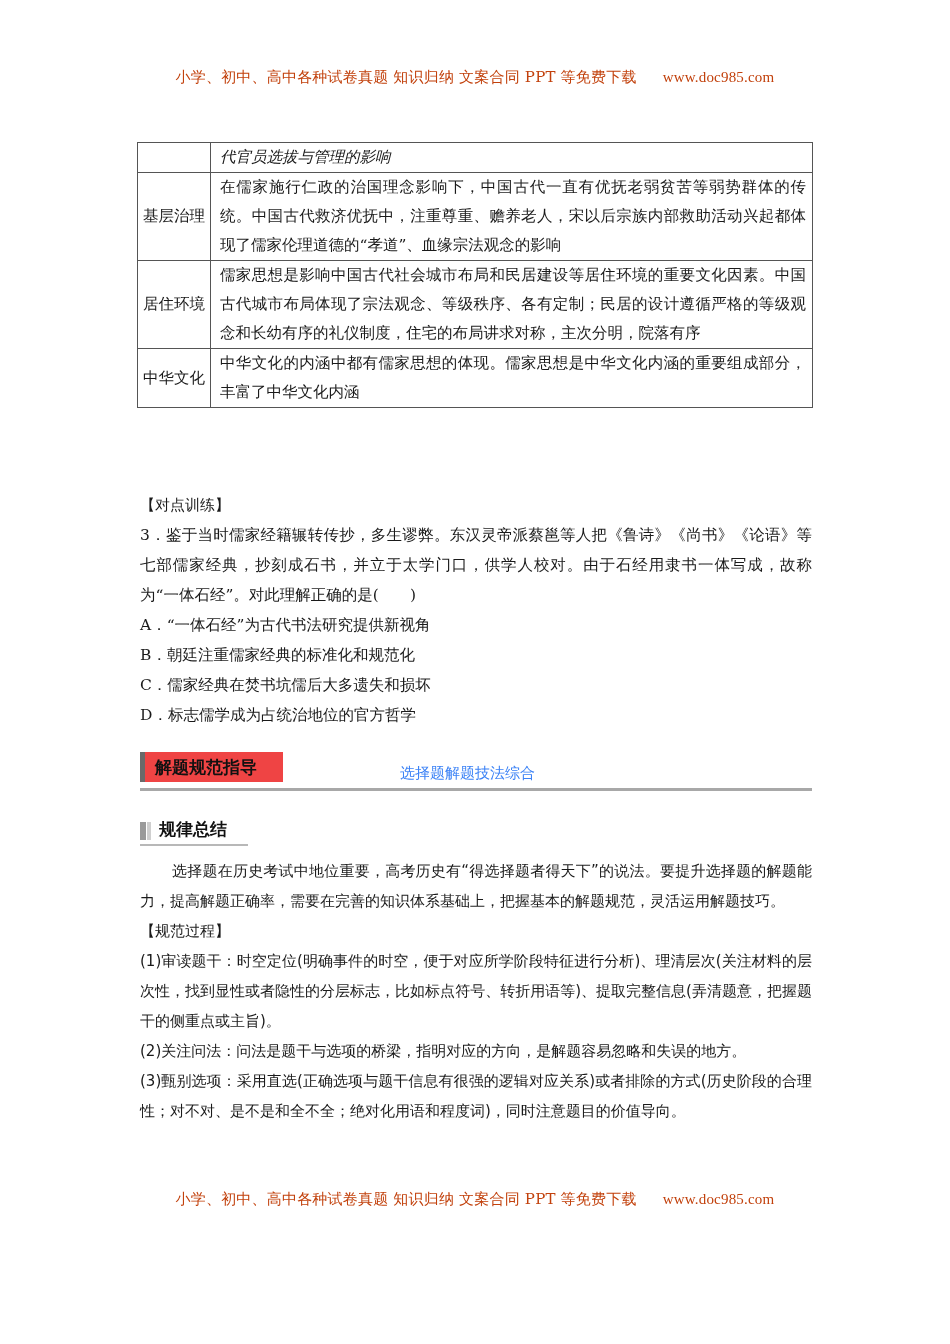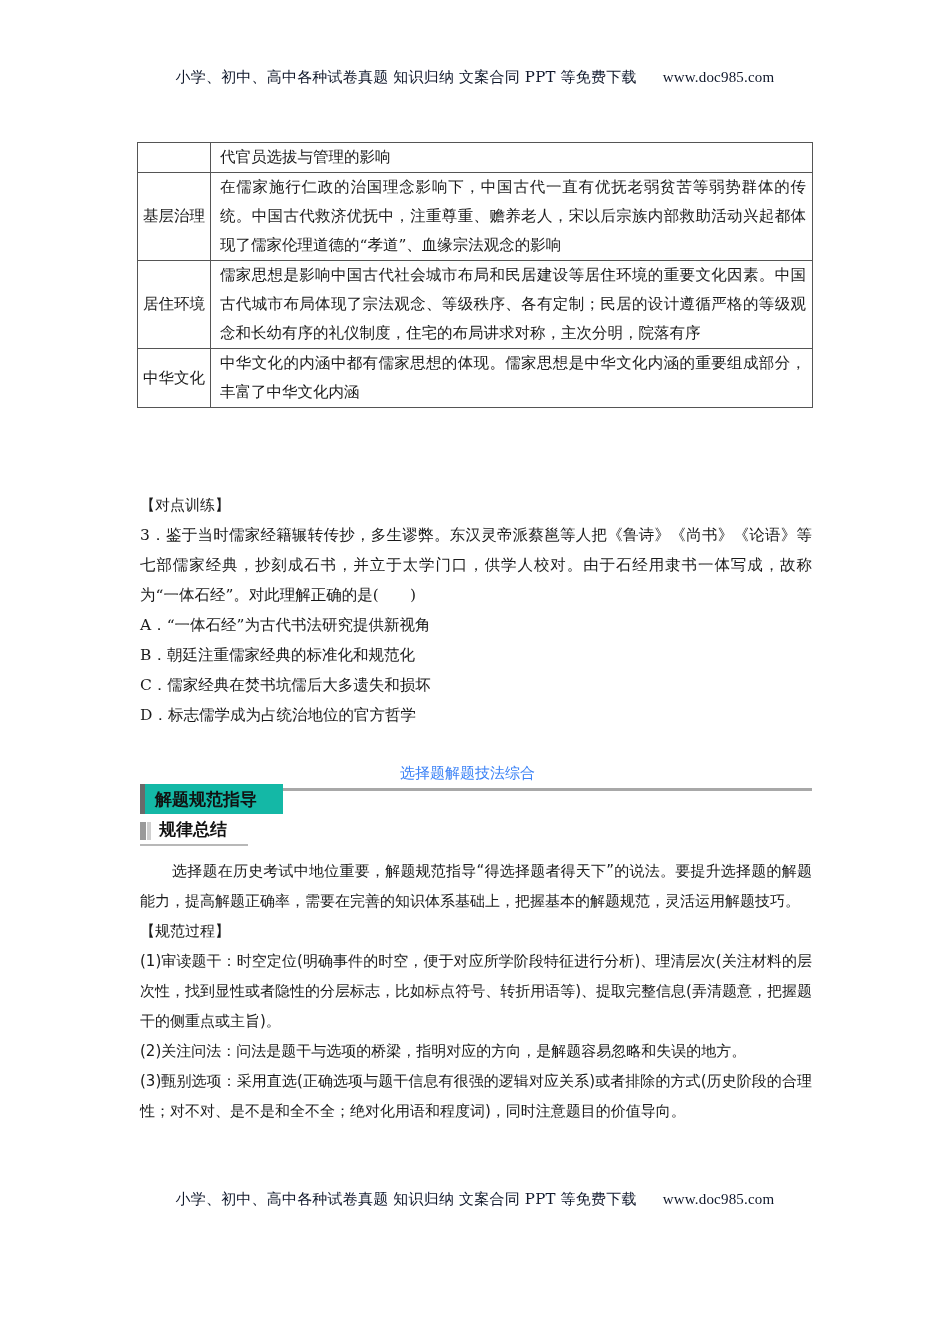--- a/index.html
+++ b/index.html
@@ -3,21 +3,21 @@
 <meta charset="utf-8">
 <style>
   html, body { margin: 0; padding: 0; background: #ffffff; }
   body {
     width: 950px; height: 1344px; position: relative; overflow: hidden;
     font-family: "DejaVu Serif", "Liberation Serif", serif;
     color: #1a1a1a;
   }
   .header, .footer {
     position: absolute; left: 0; width: 950px; text-align: center;
-    font-size: 15px; color: #0f172a; letter-spacing: 0.2px;
+    font-size: 15px; color: #c2410c; letter-spacing: 0.2px;
     font-family: "DejaVu Serif", "Liberation Serif", serif;
   }
   .header { top: 68px; }
   .footer { top: 1190px; }
   .header .url, .footer .url { margin-left: 26px; font-family: "Liberation Serif", serif; font-size: 15px; }
 
   table.content-table {
     position: absolute; left: 137px; top: 142px; width: 676px;
     border-collapse: collapse; font-size: 15.5px; line-height: 29px;
   }
@@ -35,25 +35,24 @@
   .bracket-title { font-family: "DejaVu Sans", "Liberation Sans", sans-serif; font-weight: normal; font-size: 15px; }
   .q-stem { text-align: justify; }
   .option { display: block; }
 
   .guide-bar {
     position: absolute; left: 140px; top: 752px; width: 672px; height: 36px;
     border-bottom: 3px solid #a8a8a8;
   }
   .guide-tag {
     position: absolute; left: 0; top: 0; height: 30px; width: 143px;
-    background: #14b8a6; border-left: 5px solid #6a6a6a;
+    background: #ef4444; border-left: 5px solid #6a6a6a;
     font-family: "DejaVu Sans", "Liberation Sans", sans-serif; font-weight: bold;
     font-size: 17px; line-height: 30px; padding-left: 10px; box-sizing: border-box;
     color: #111;
-    margin-top: 32px;
   }
   .guide-subtitle {
     position: absolute; left: 260px; top: 12px; font-size: 15px;
     font-family: "DejaVu Sans", "Liberation Sans", sans-serif; color: #3b82f6;
   }
 
   .rule-tag {
     position: absolute; left: 140px; top: 818px; height: 26px; width: 108px;
     border-bottom: 2px solid #b8b8b8;
   }
@@ -74,21 +73,21 @@
 </style>
 </head>
 <body>
 
 <div class="header">
   <span>小学、初中、高中各种试卷真题  知识归纳  文案合同  PPT 等免费下载</span><span class="url">www.doc985.com</span>
 </div>
 
 <table class="content-table">
   <tbody>
-      <tr style="height:14px;">
+      <tr style="height:14px;font-style:italic;">
     <td class="label"></td>
     <td class="desc">代官员选拔与管理的影响</td>
   </tr>
   <tr style="height:88px;">
     <td class="label">基层治理</td>
     <td class="desc">在儒家施行仁政的治国理念影响下，中国古代一直有优抚老弱贫苦等弱势群体的传统。中国古代救济优抚中，注重尊重、赡养老人，宋以后宗族内部救助活动兴起都体现了儒家伦理道德的“孝道”、血缘宗法观念的影响</td>
   </tr>
   <tr style="height:87px;">
     <td class="label">居住环境</td>
     <td class="desc">儒家思想是影响中国古代社会城市布局和民居建设等居住环境的重要文化因素。中国古代城市布局体现了宗法观念、等级秩序、各有定制；民居的设计遵循严格的等级观念和长幼有序的礼仪制度，住宅的布局讲求对称，主次分明，院落有序</td>
@@ -114,21 +113,21 @@
   <div class="guide-subtitle">选择题解题技法综合</div>
 </div>
 
 <div class="rule-tag">
   <span class="marker"></span>
   <span class="marker2"></span>
   <span class="text">规律总结</span>
 </div>
 
 <div class="section" style="top:856px;">
-  <p class="sans-body indent">选择题在历史考试中地位重要，解题规范指导“得选择题者得天下”的说法。要提升选择题的解题能力，提高解题正确率，需要在完善的知识体系基础上，把握基本的解题规范，灵活运用解题技巧。</p>
+  <p class="sans-body indent">选择题在历史考试中地位重要，高考历史有“得选择题者得天下”的说法。要提升选择题的解题能力，提高解题正确率，需要在完善的知识体系基础上，把握基本的解题规范，灵活运用解题技巧。</p>
   <p class="bracket-title">【规范过程】</p>
   <p class="sans-body">(1)审读题干：时空定位(明确事件的时空，便于对应所学阶段特征进行分析)、理清层次(关注材料的层次性，找到显性或者隐性的分层标志，比如标点符号、转折用语等)、提取完整信息(弄清题意，把握题干的侧重点或主旨)。</p>
   <p class="sans-body">(2)关注问法：问法是题干与选项的桥梁，指明对应的方向，是解题容易忽略和失误的地方。</p>
   <p class="sans-body">(3)甄别选项：采用直选(正确选项与题干信息有很强的逻辑对应关系)或者排除的方式(历史阶段的合理性；对不对、是不是和全不全；绝对化用语和程度词)，同时注意题目的价值导向。</p>
 </div>
 
 <div class="footer">
   <span>小学、初中、高中各种试卷真题  知识归纳  文案合同  PPT 等免费下载</span><span class="url">www.doc985.com</span>
 </div>
 

